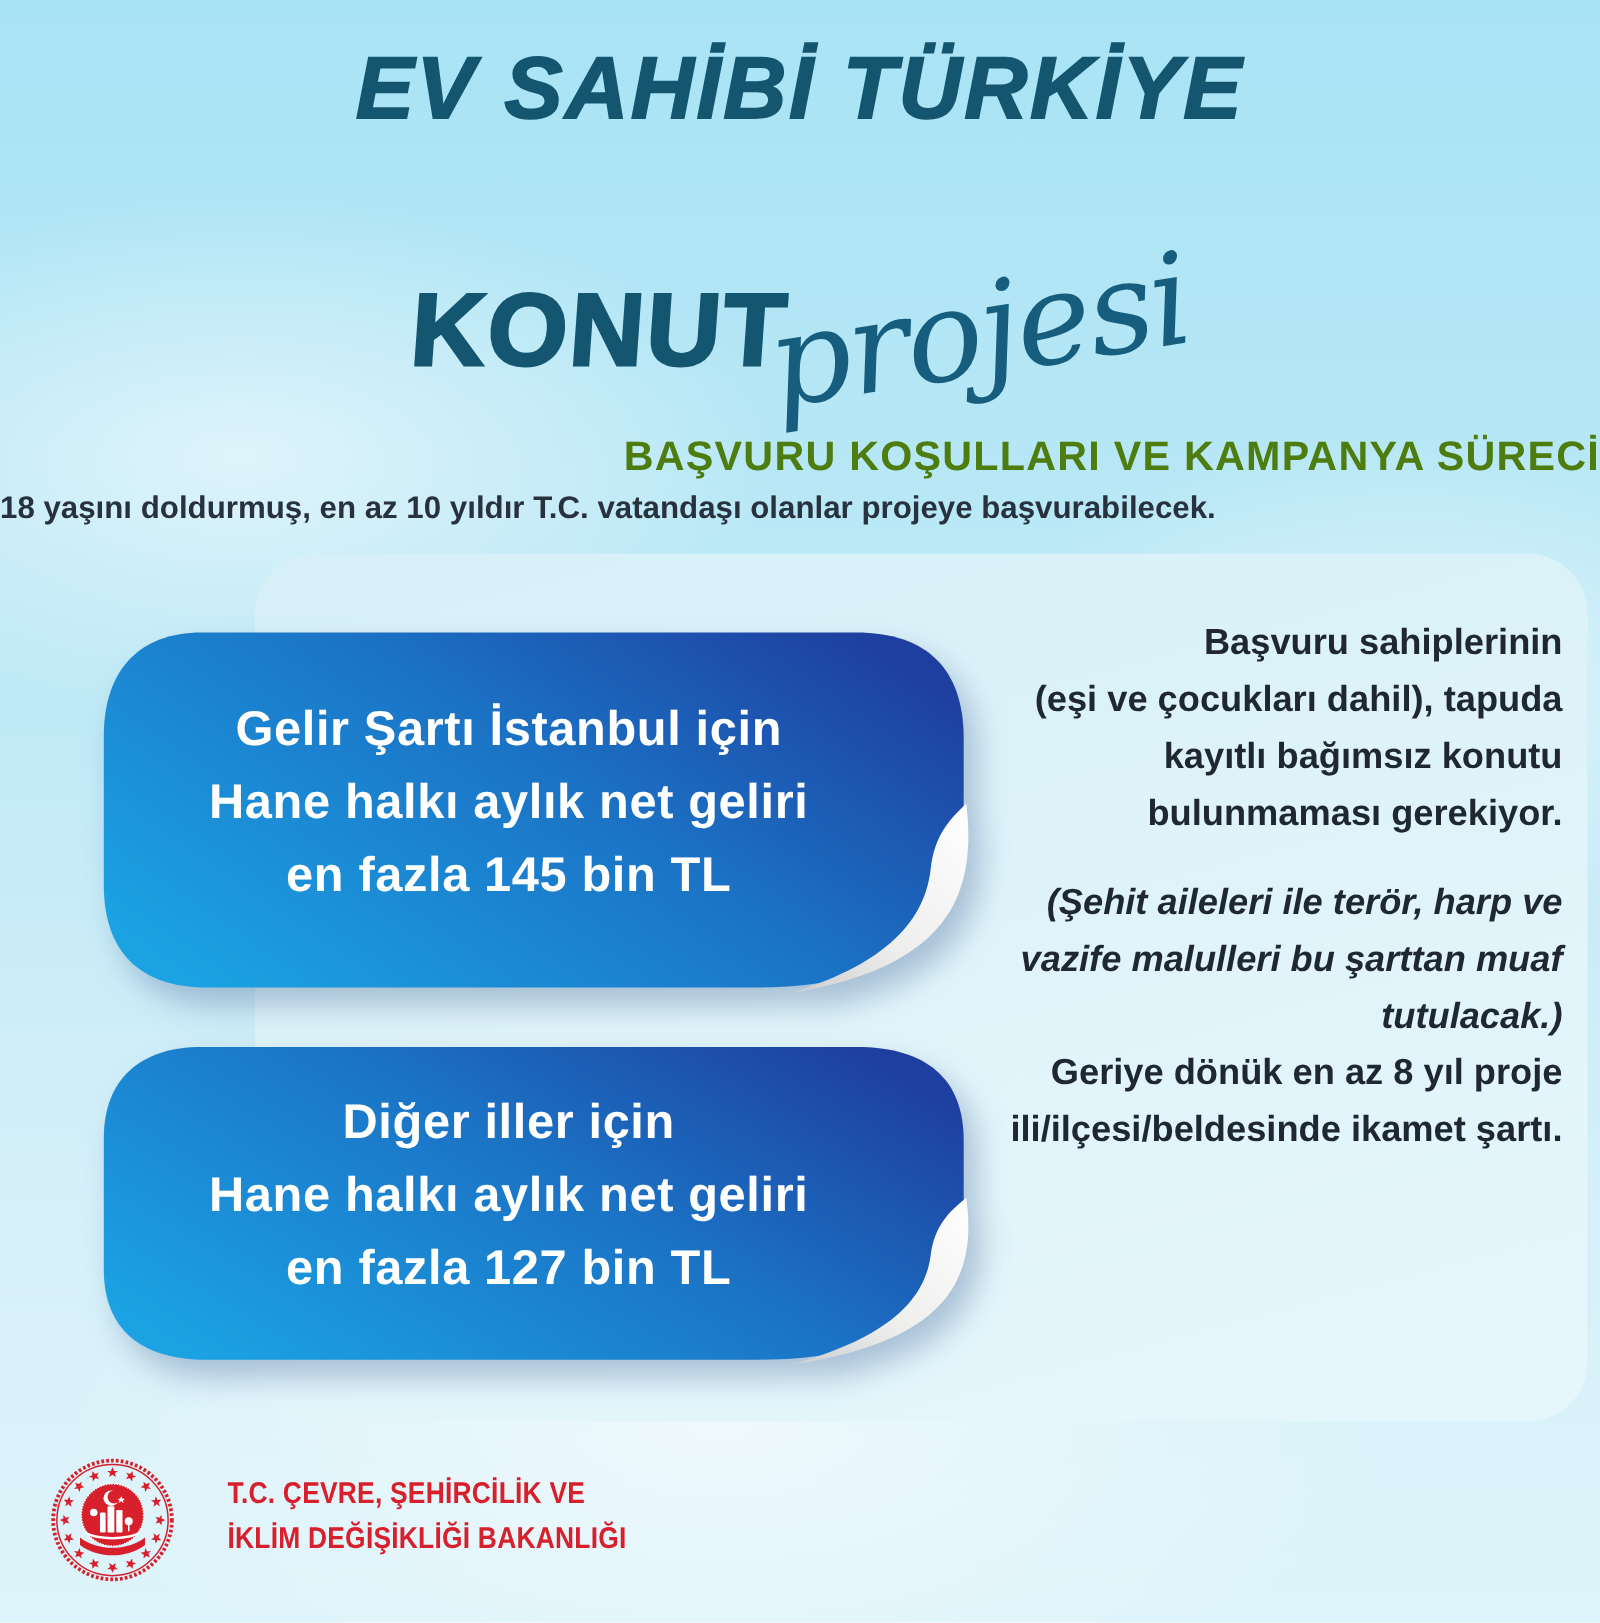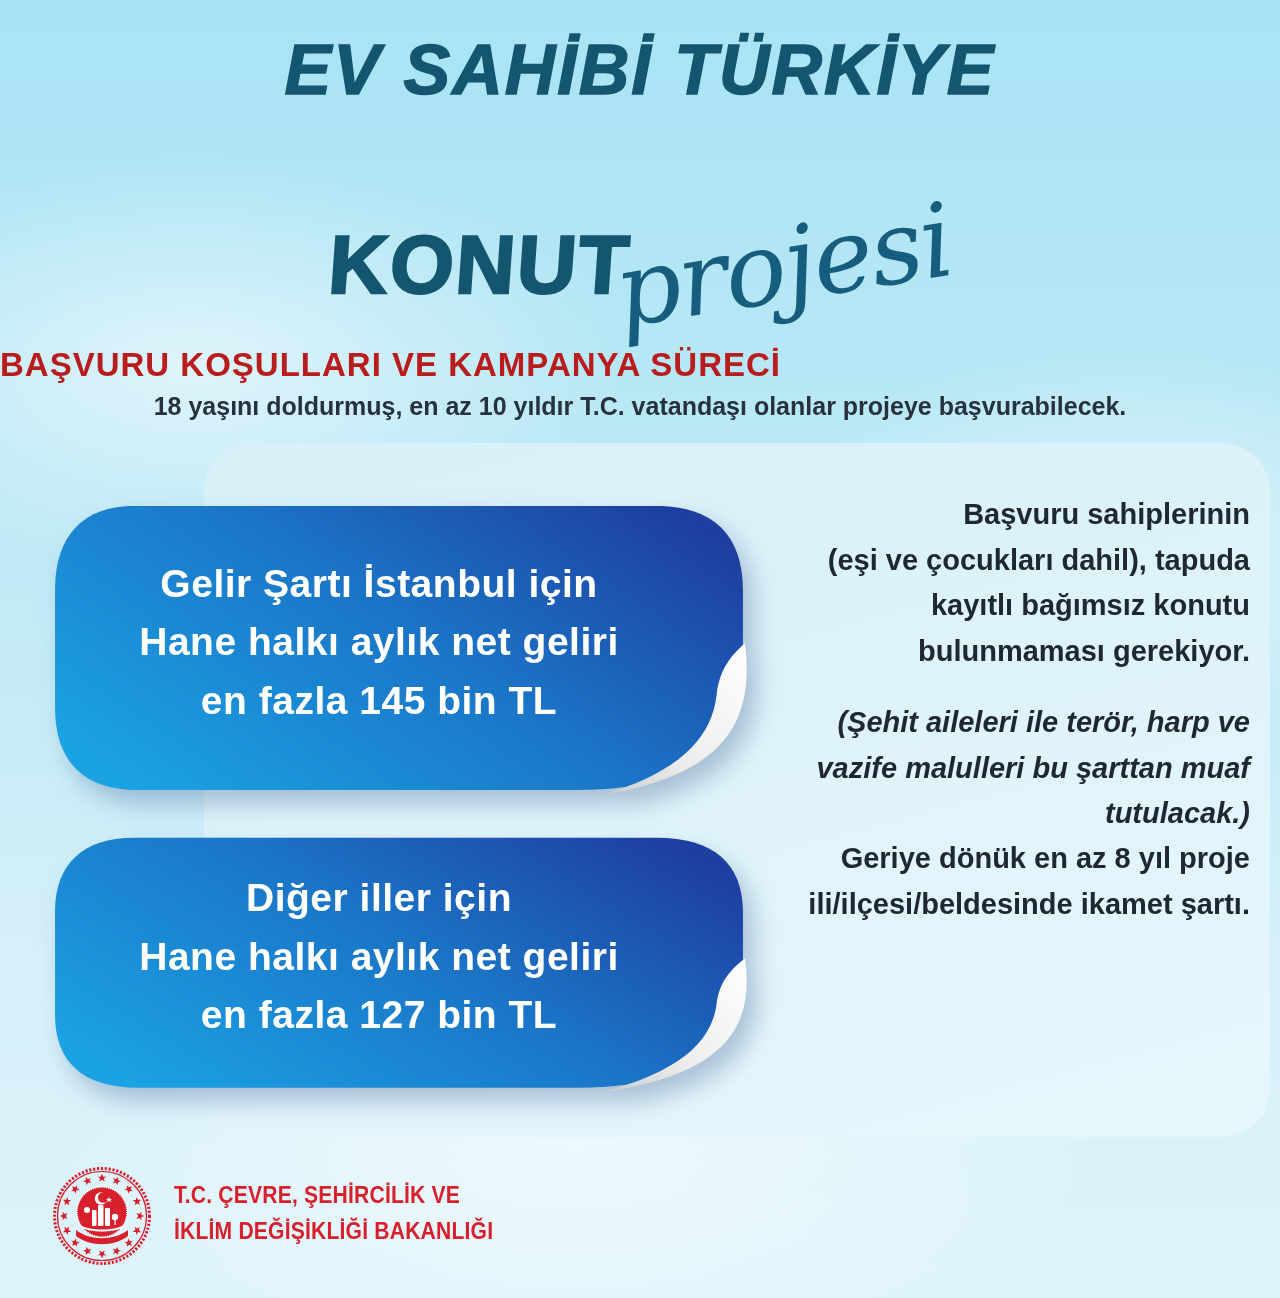--- a/index.html
+++ b/index.html
@@ -46,58 +46,58 @@
   }
   .title-script{
     font-family:"DejaVu Serif", serif;font-style:italic;
     font-size:102px;color:#175E7E;margin-left:-18px;
     transform:rotate(-9deg) translateY(6px);
     letter-spacing:-2px;
   }
 
   
   .intro-heading{
-    position:absolute;top:346px;left:0;width:100%;text-align:left;
-    font-size:33px;font-weight:bold;letter-spacing:1px;color:#b91c1c;
+    position:absolute;top:346px;left:0;width:100%;text-align:right;
+    font-size:33px;font-weight:bold;letter-spacing:1px;color:#4d7c0f;
   }
   .intro-sub{
-    position:absolute;top:392px;left:0;width:100%;text-align:center;
+    position:absolute;top:392px;left:0;width:100%;text-align:left;
     font-size:25px;font-weight:bold;color:#28323E;
   }
 
   
   .panel{
     position:absolute;left:204px;top:443px;width:1066px;height:694px;
     border-radius:48px;
     background:linear-gradient(165deg,#D7F0F8 0%,#E0F4FA 55%,#E6F7FC 100%);
   }
 
   
-  .card{position:absolute;left:52px;width:694px;}
+  .card{position:absolute;left:80px;width:694px;}
   .card svg{overflow:visible;display:block;filter:drop-shadow(10px 14px 12px rgba(40,70,130,.30));}
   .card-1{top:503px;height:293px;}
   .card-2{top:835px;height:258px;}
   .card-text{
     position:absolute;inset:0;display:flex;align-items:center;justify-content:center;
     padding:0 70px 14px 30px;text-align:center;
     color:#FFFFFF;font-size:39px;font-weight:bold;letter-spacing:.5px;
     line-height:1.5;white-space:pre-line;
   }
 
   
   .note{position:absolute;left:770px;width:480px;text-align:right;color:var(--text-dark);}
   .note-1{top:492px;}
   .note-2{top:836px;}
   .note p{font-size:29px;font-weight:bold;line-height:1.57;white-space:pre-line;}
   .note .para2{margin-top:26px;}
   .note-1 .para2{font-style:italic;}
   .note-heading{font-size:30px;font-weight:bold;letter-spacing:.5px;margin-bottom:8px;color:#17202B;}
 
   
-  .footer-logo{position:absolute;left:52px;top:1166px;display:flex;align-items:center;}
+  .footer-logo{position:absolute;left:40px;top:1166px;display:flex;align-items:center;gap:20px;}
   .emblem{width:100px;height:100px;}
   .ministry-name{
     margin-left:22px;margin-top:-6px;
     font-size:24px;font-weight:bold;letter-spacing:.2px;line-height:36px;
     color:var(--ministry-red);transform:scaleX(.88);transform-origin:left center;
     white-space:pre-line;
   }
 </style>
 </head>
 <body>

